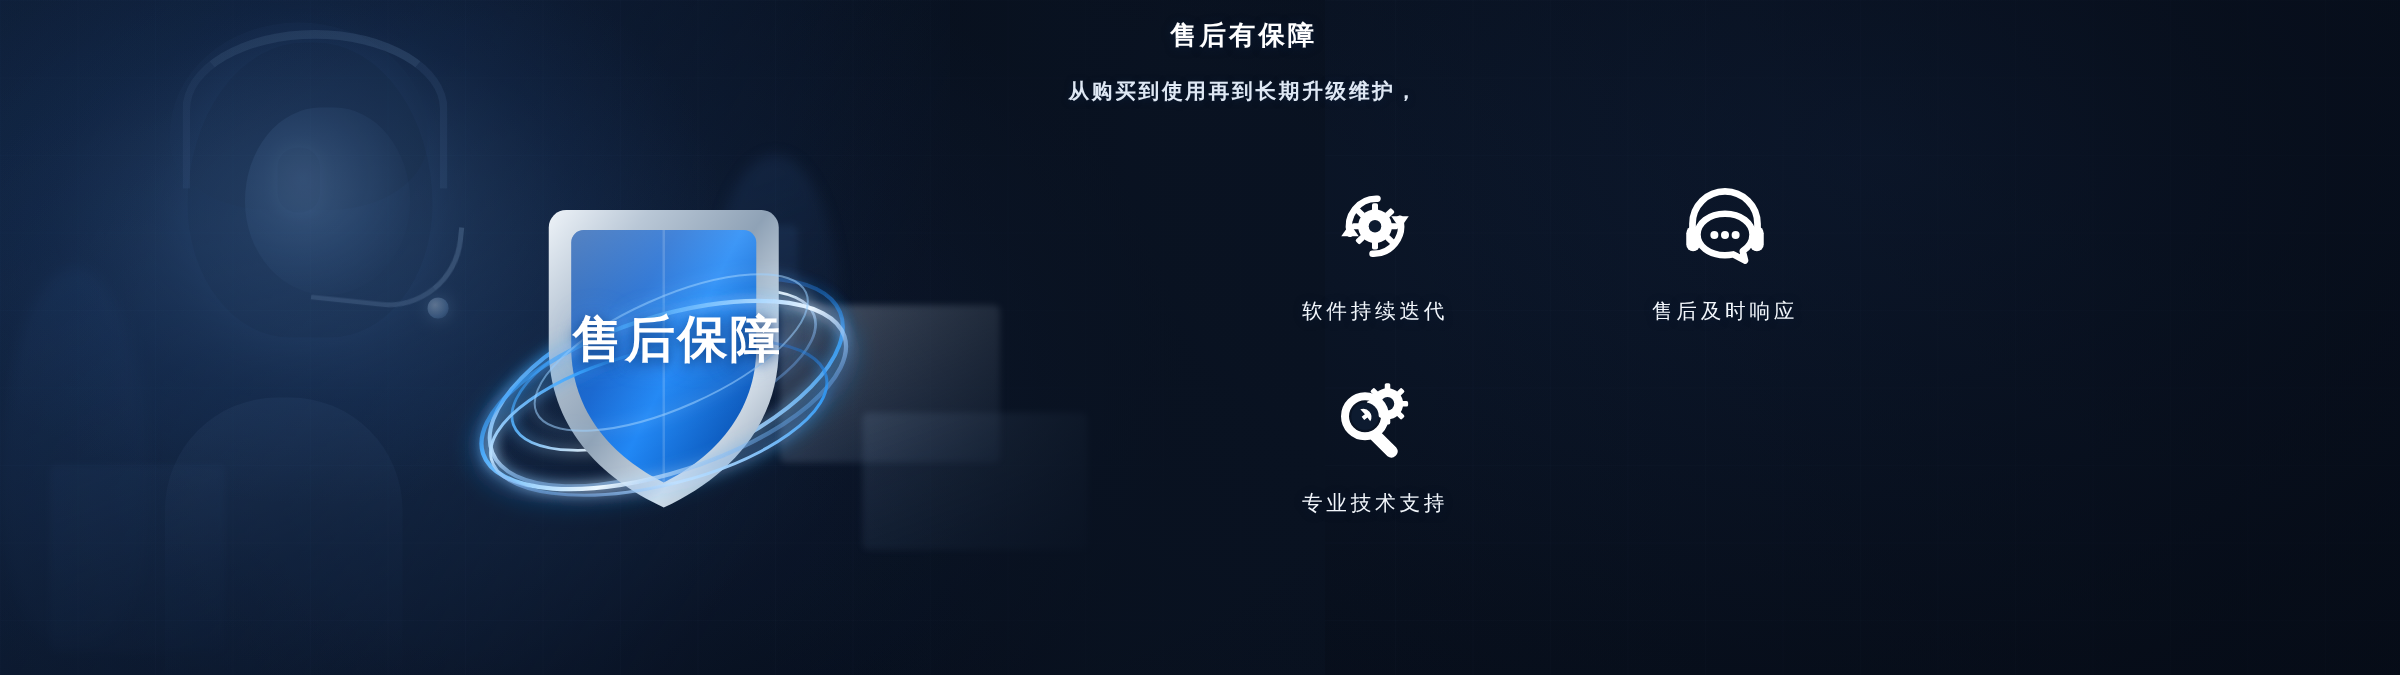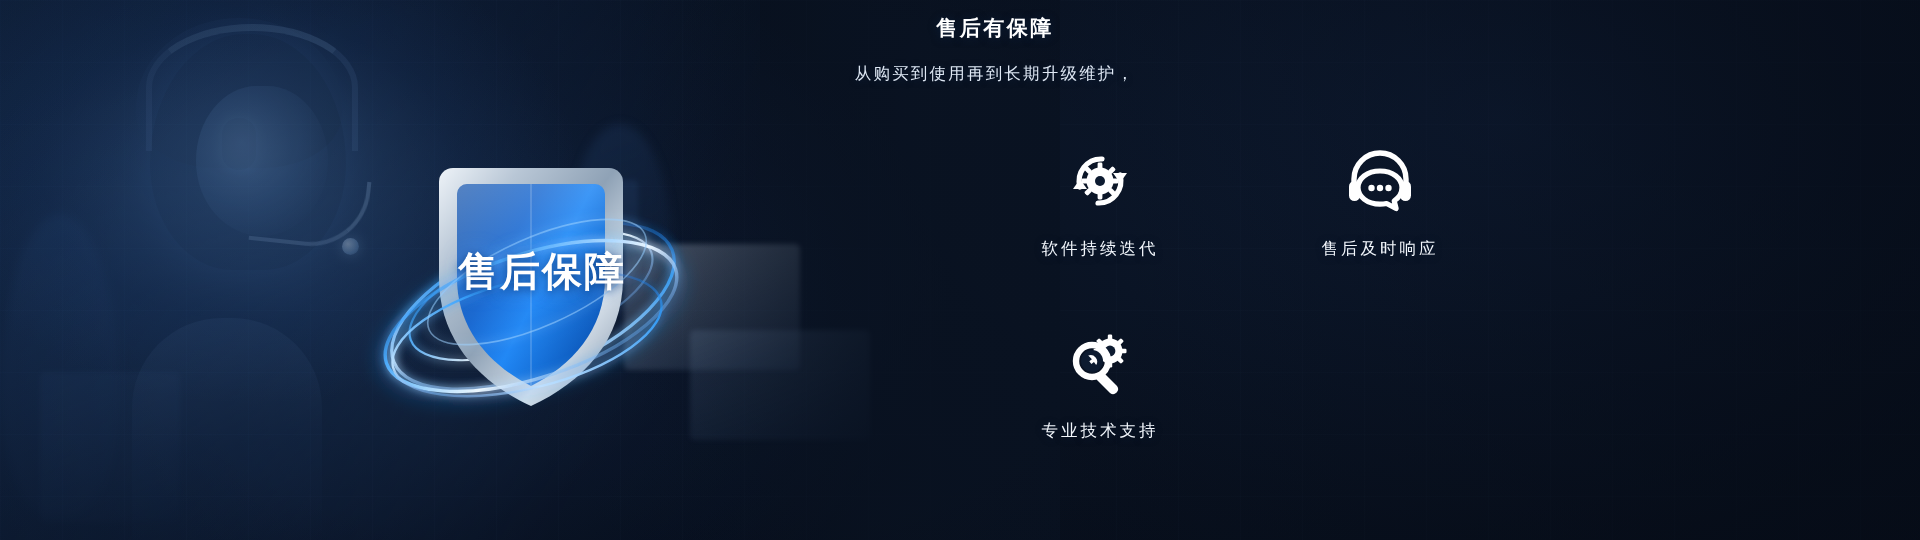--- a/index.html
+++ b/index.html
@@ -80,27 +80,27 @@
     text-align:center;color:#ffffff;font-size:40px;font-weight:bold;
     letter-spacing:2px;
     text-shadow:0 2px 10px rgba(0,40,100,.75),0 0 22px rgba(120,180,255,.45);
     transform:translateX(12px);
   }
 
   
   .copy{position:absolute;left:640px;top:14px;width:710px;text-align:center;}
   .title{color:#ffffff;font-size:21px;font-weight:bold;letter-spacing:2.5px;
     text-shadow:0 1px 8px rgba(10,30,60,.8);margin:0 0 16px 0;}
-  .sub{color:#dfe8f4;font-size:16.5px;letter-spacing:2.2px;line-height:31px;font-weight:normal;
+  .sub{color:#dfe8f4;font-size:16.5px;letter-spacing:2.2px;line-height:31px;font-weight:bold;
     text-shadow:0 1px 6px rgba(10,30,60,.7);margin:0;}
 
   
   .features{position:absolute;left:960px;top:140px;width:560px;
     display:grid;grid-template-columns:1fr 1fr;grid-template-rows:150px 150px;
-    row-gap:32px;}
+    row-gap:4px;}
   .feature{display:flex;flex-direction:column;align-items:center;justify-content:flex-start;}
   .f-icon{height:82px;display:flex;align-items:center;justify-content:center;}
   .f-label{margin-top:16px;color:#f2f6fb;font-size:16.5px;letter-spacing:3px;
     text-shadow:0 1px 7px rgba(8,24,50,.8);}
 </style>
 </head>
 <body>
 
 <div class="banner">
 

